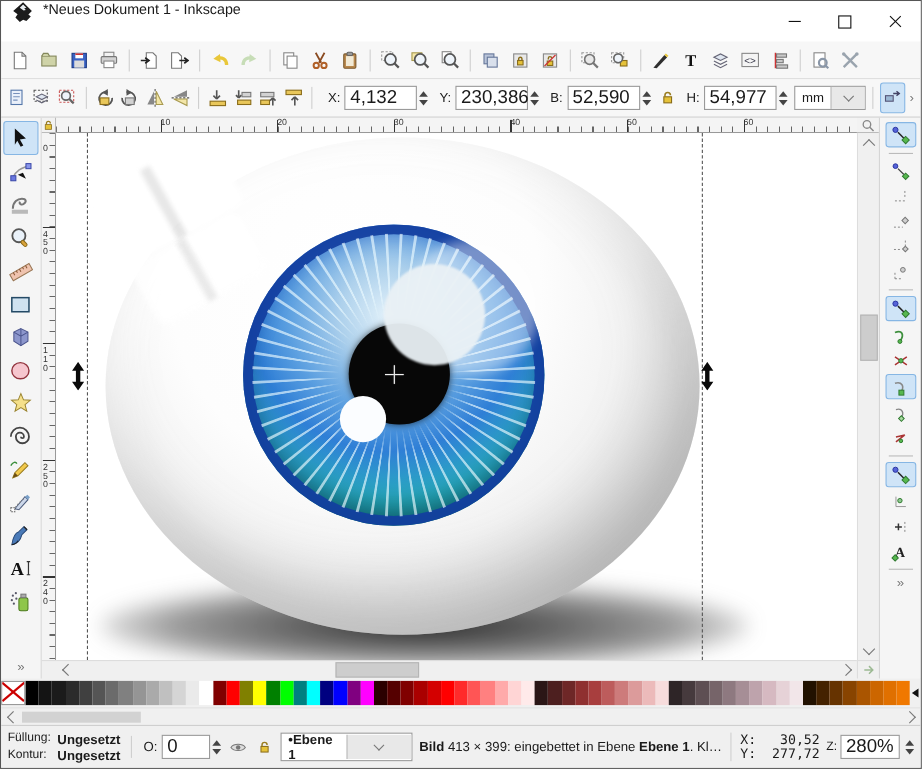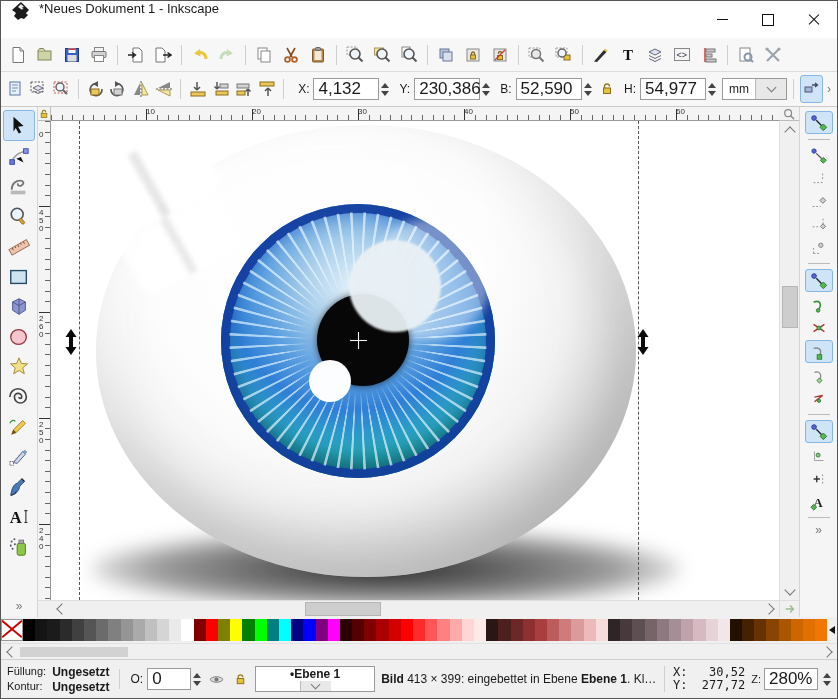--- a/index.html
+++ b/index.html
@@ -116,21 +116,21 @@
   .pal-more{flex:0 0 10px;display:flex;align-items:center;justify-content:center;}
   .pal-more i{width:0;height:0;border-top:4px solid transparent;border-bottom:4px solid transparent;border-right:6px solid #111;}
   .palscroll{height:15px;background:#f0f0f0;display:flex;align-items:center;flex:0 0 auto;border-top:1px solid #e2e2e2;}
   .ps-thumb{height:10px;width:108px;background:#d2d2d2;margin-left:2px;}
   .ps-spacer{flex:1;}
   
   .statusbar{height:38px;background:#f0f0f0;border-top:1px solid #cfcfcf;display:flex;align-items:center;padding:0 6px;gap:6px;font-size:11px;flex:0 0 auto;}
   .fillstroke{display:grid;grid-template-columns:auto auto;column-gap:6px;row-gap:1px;}
   .fillstroke b{font-size:12px;}
   .status-msg{flex:1;min-width:0;white-space:nowrap;overflow:hidden;text-overflow:ellipsis;font-size:12px;}
-  .layer-dd{display:flex;align-items:center;border:1px solid #9a9a9a;background:#fff;height:24px;width:118px;flex-direction:column;}
+  .layer-dd{display:flex;align-items:center;border:1px solid #9a9a9a;background:#fff;height:24px;width:118px;}
   .layer-dd span{font-weight:bold;font-size:12px;padding:0 6px;flex:1;}
   .coords{font-family:"DejaVu Sans Mono",monospace;font-size:12px;line-height:13px;text-align:right;white-space:pre;border-left:1px solid #cfcfcf;padding-left:8px;}
   .zoomfield{display:flex;align-items:center;gap:3px;}
   .zoomfield .spinbox{width:44px;}
   .mini-icon{width:18px;height:18px;display:flex;align-items:center;justify-content:center;}
   svg{display:block;}
 </style>
 </head>
 <body>
 
@@ -594,21 +594,21 @@
         </div>
       <div class="zoomcorner">
         <svg width="12" height="12" viewBox="0 0 14 14">
             <circle cx="6" cy="6" r="4" fill="none" stroke="#888" stroke-width="1.4"></circle>
             <path d="M9 9l4 4" stroke="#888" stroke-width="1.6"></path>
           </svg>
       </div>
       <div class="vruler">
           <span style="top: 10px;">0</span>
           <span style="top: 88px;">450</span>
-          <span style="top: 194px;">260</span>
+          <span style="top: 194px;">110</span>
           <span style="top: 300px;">250</span>
           <span style="top: 406px;">240</span>
         </div>
 
       <div class="canvas">
         <div class="shadow"></div>
         <div class="sphere"></div>
         <div class="refl a"></div>
         <div class="refl b"></div>
         <div class="iris">

